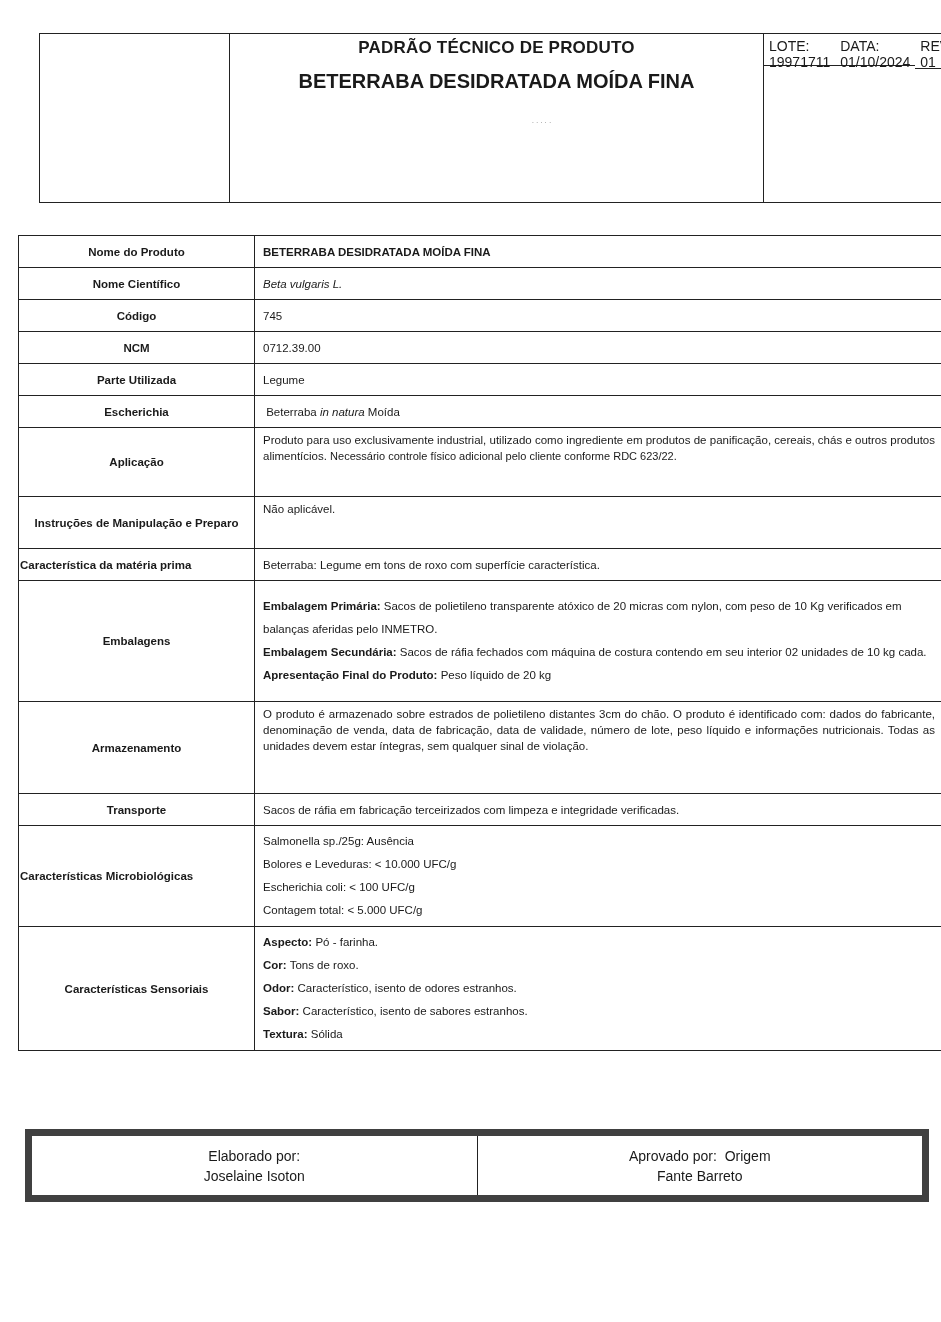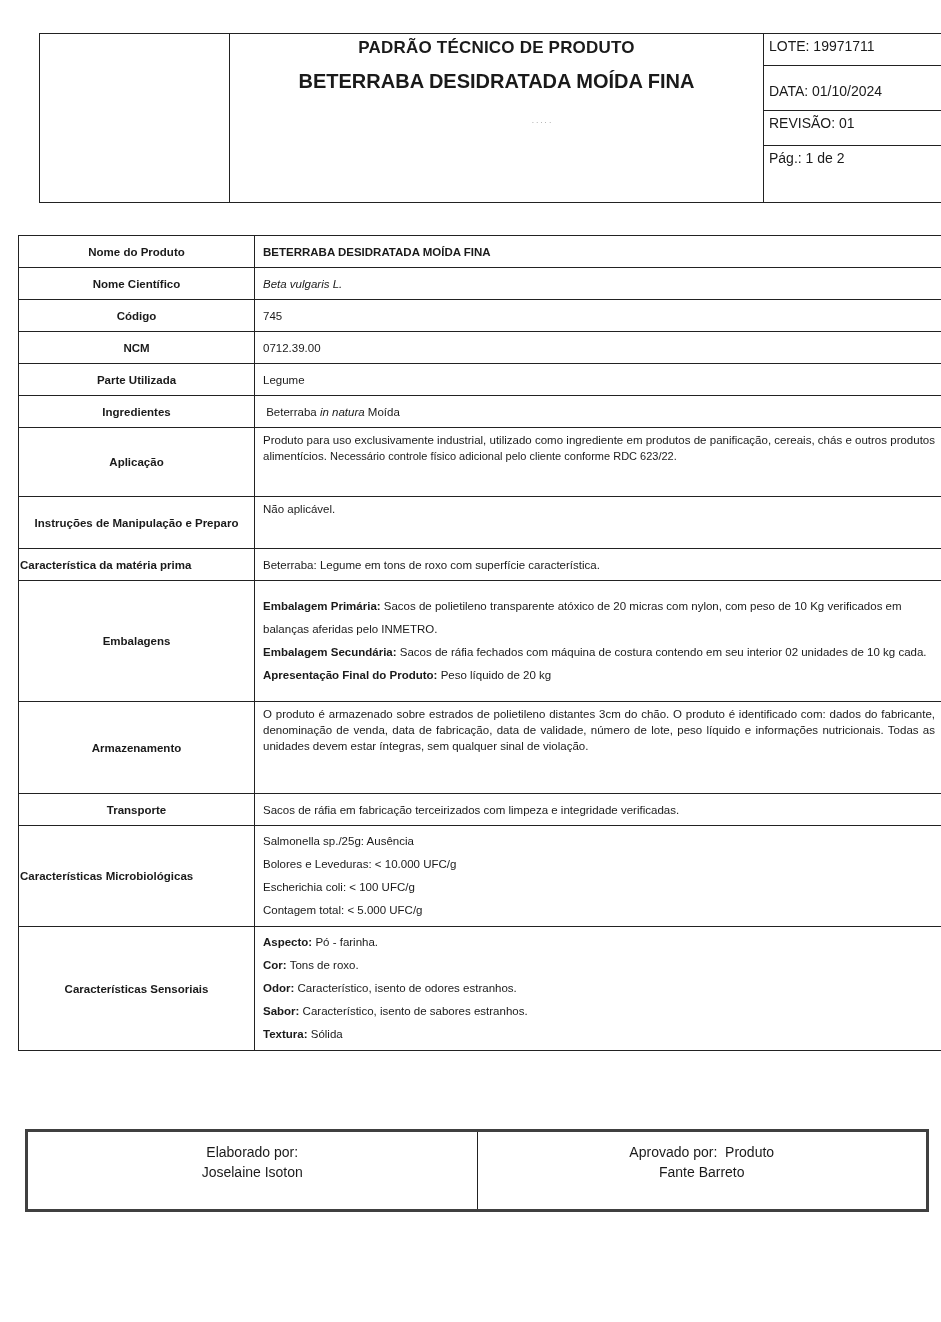--- a/index.html
+++ b/index.html
@@ -9,24 +9,24 @@
   }
   .header-box {
     position: absolute; left: 39px; top: 33px; width: 904px; height: 170px;
     border: 1px solid #222; display: flex;
   }
   .hdr-logo { width: 190px; border-right: 1px solid #222; }
   .hdr-title { flex: 1; border-right: 1px solid #222; text-align: center; padding-top: 4px; }
   .hdr-title .t1 { font-size: 17px; font-weight: bold; letter-spacing: 0.2px; margin-bottom: 12px; }
   .hdr-title .t2 { font-size: 20px; font-weight: bold; }
   .hdr-title .faint { font-size: 7px; color: #999; margin-top: 26px; margin-left: 90px; }
-  .hdr-meta { width: 178px; display: flex; flex-direction: column; }
+  .hdr-meta { width: 178px; display: flex; flex-direction: row; }
   .hdr-meta div { font-size: 14px; padding: 4px 5px; border-bottom: 1px solid #222; }
   .hdr-meta .m1 { height: 32px; }
-  .hdr-meta .m2 { height: 32px; margin-top: 13px; }
+  .hdr-meta .m2 { height: 32px; }
   .hdr-meta .m3 { height: 35px; }
   .hdr-meta .m4 { flex: 1; border-bottom: none; }
 
   table.spec {
     position: absolute; left: 18px; top: 235px; width: 926px;
     border-collapse: collapse; font-size: 11.5px;
   }
   table.spec td { border: 1px solid #222; vertical-align: middle; }
   table.spec td.lbl {
     width: 236px; font-weight: bold; text-align: center; padding: 4px 6px; line-height: 22px;
@@ -34,22 +34,22 @@
   table.spec td.lbl.left { text-align: left; padding-left: 1px; }
   table.spec td.val { padding: 4px 8px; line-height: 16px; }
   table.spec td.top { vertical-align: top; }
   .r32 { height: 32px; }
   .big { font-size: 11px; }
   .lines p { line-height: 23px; }
   .lines b { font-weight: bold; margin-top: 20px; }
   .just { text-align: justify; }
 
   .footer-box {
-    position: absolute; left: 25px; top: 1129px; width: 904px; height: 83px;
-    border: 3px solid #404040; display: flex;
+    position: absolute; left: 25px; top: 1129px; width: 904px; height: 73px;
+    border: 7px solid #404040; display: flex;
   }
   .footer-box .cell { flex: 1; text-align: center; font-size: 14px; padding-top: 10px; line-height: 20px; }
   .footer-box .cell:first-child { border-right: 1px solid #222; }
 </style>
 </head>
 <body>
 
 <div class="header-box">
   <div class="hdr-logo"></div>
   <div class="hdr-title">
@@ -81,21 +81,21 @@
   </tr>
   <tr class="r32">
     <td class="lbl">NCM</td>
     <td class="val">0712.39.00</td>
   </tr>
   <tr class="r32">
     <td class="lbl">Parte Utilizada</td>
     <td class="val">Legume</td>
   </tr>
   <tr class="r32">
-    <td class="lbl">Ingredientes</td>
+    <td class="lbl">Escherichia</td>
     <td class="val">&nbsp;<span>Beterraba </span><i>in natura</i><span> Moída</span></td>
   </tr>
   <tr style="height:69px">
     <td class="lbl">Aplicação</td>
     <td class="val top just"><span>Produto para uso exclusivamente industrial, utilizado como ingrediente em produtos de panificação, cereais, chás e outros produtos alimentícios. </span><span class="big">Necessário controle físico adicional pelo cliente conforme RDC 623/22.</span></td>
   </tr>
   <tr style="height:52px">
     <td class="lbl">Instruções de Manipulação e Preparo</td>
     <td class="val top">Não aplicável.</td>
   </tr>
@@ -140,16 +140,16 @@
   </tr>
 </tbody>
   </table>
 
 <div class="footer-box">
   <div class="cell">
     <div>Elaborado por:</div>
     <div>Joselaine Isoton</div>
   </div>
   <div class="cell">
-    <div style="white-space:pre">Aprovado por:  Produto</div>
+    <div style="white-space:pre">Aprovado por:  Origem</div>
     <div>Fante Barreto</div>
   </div>
 </div>
 
 </body></html>

